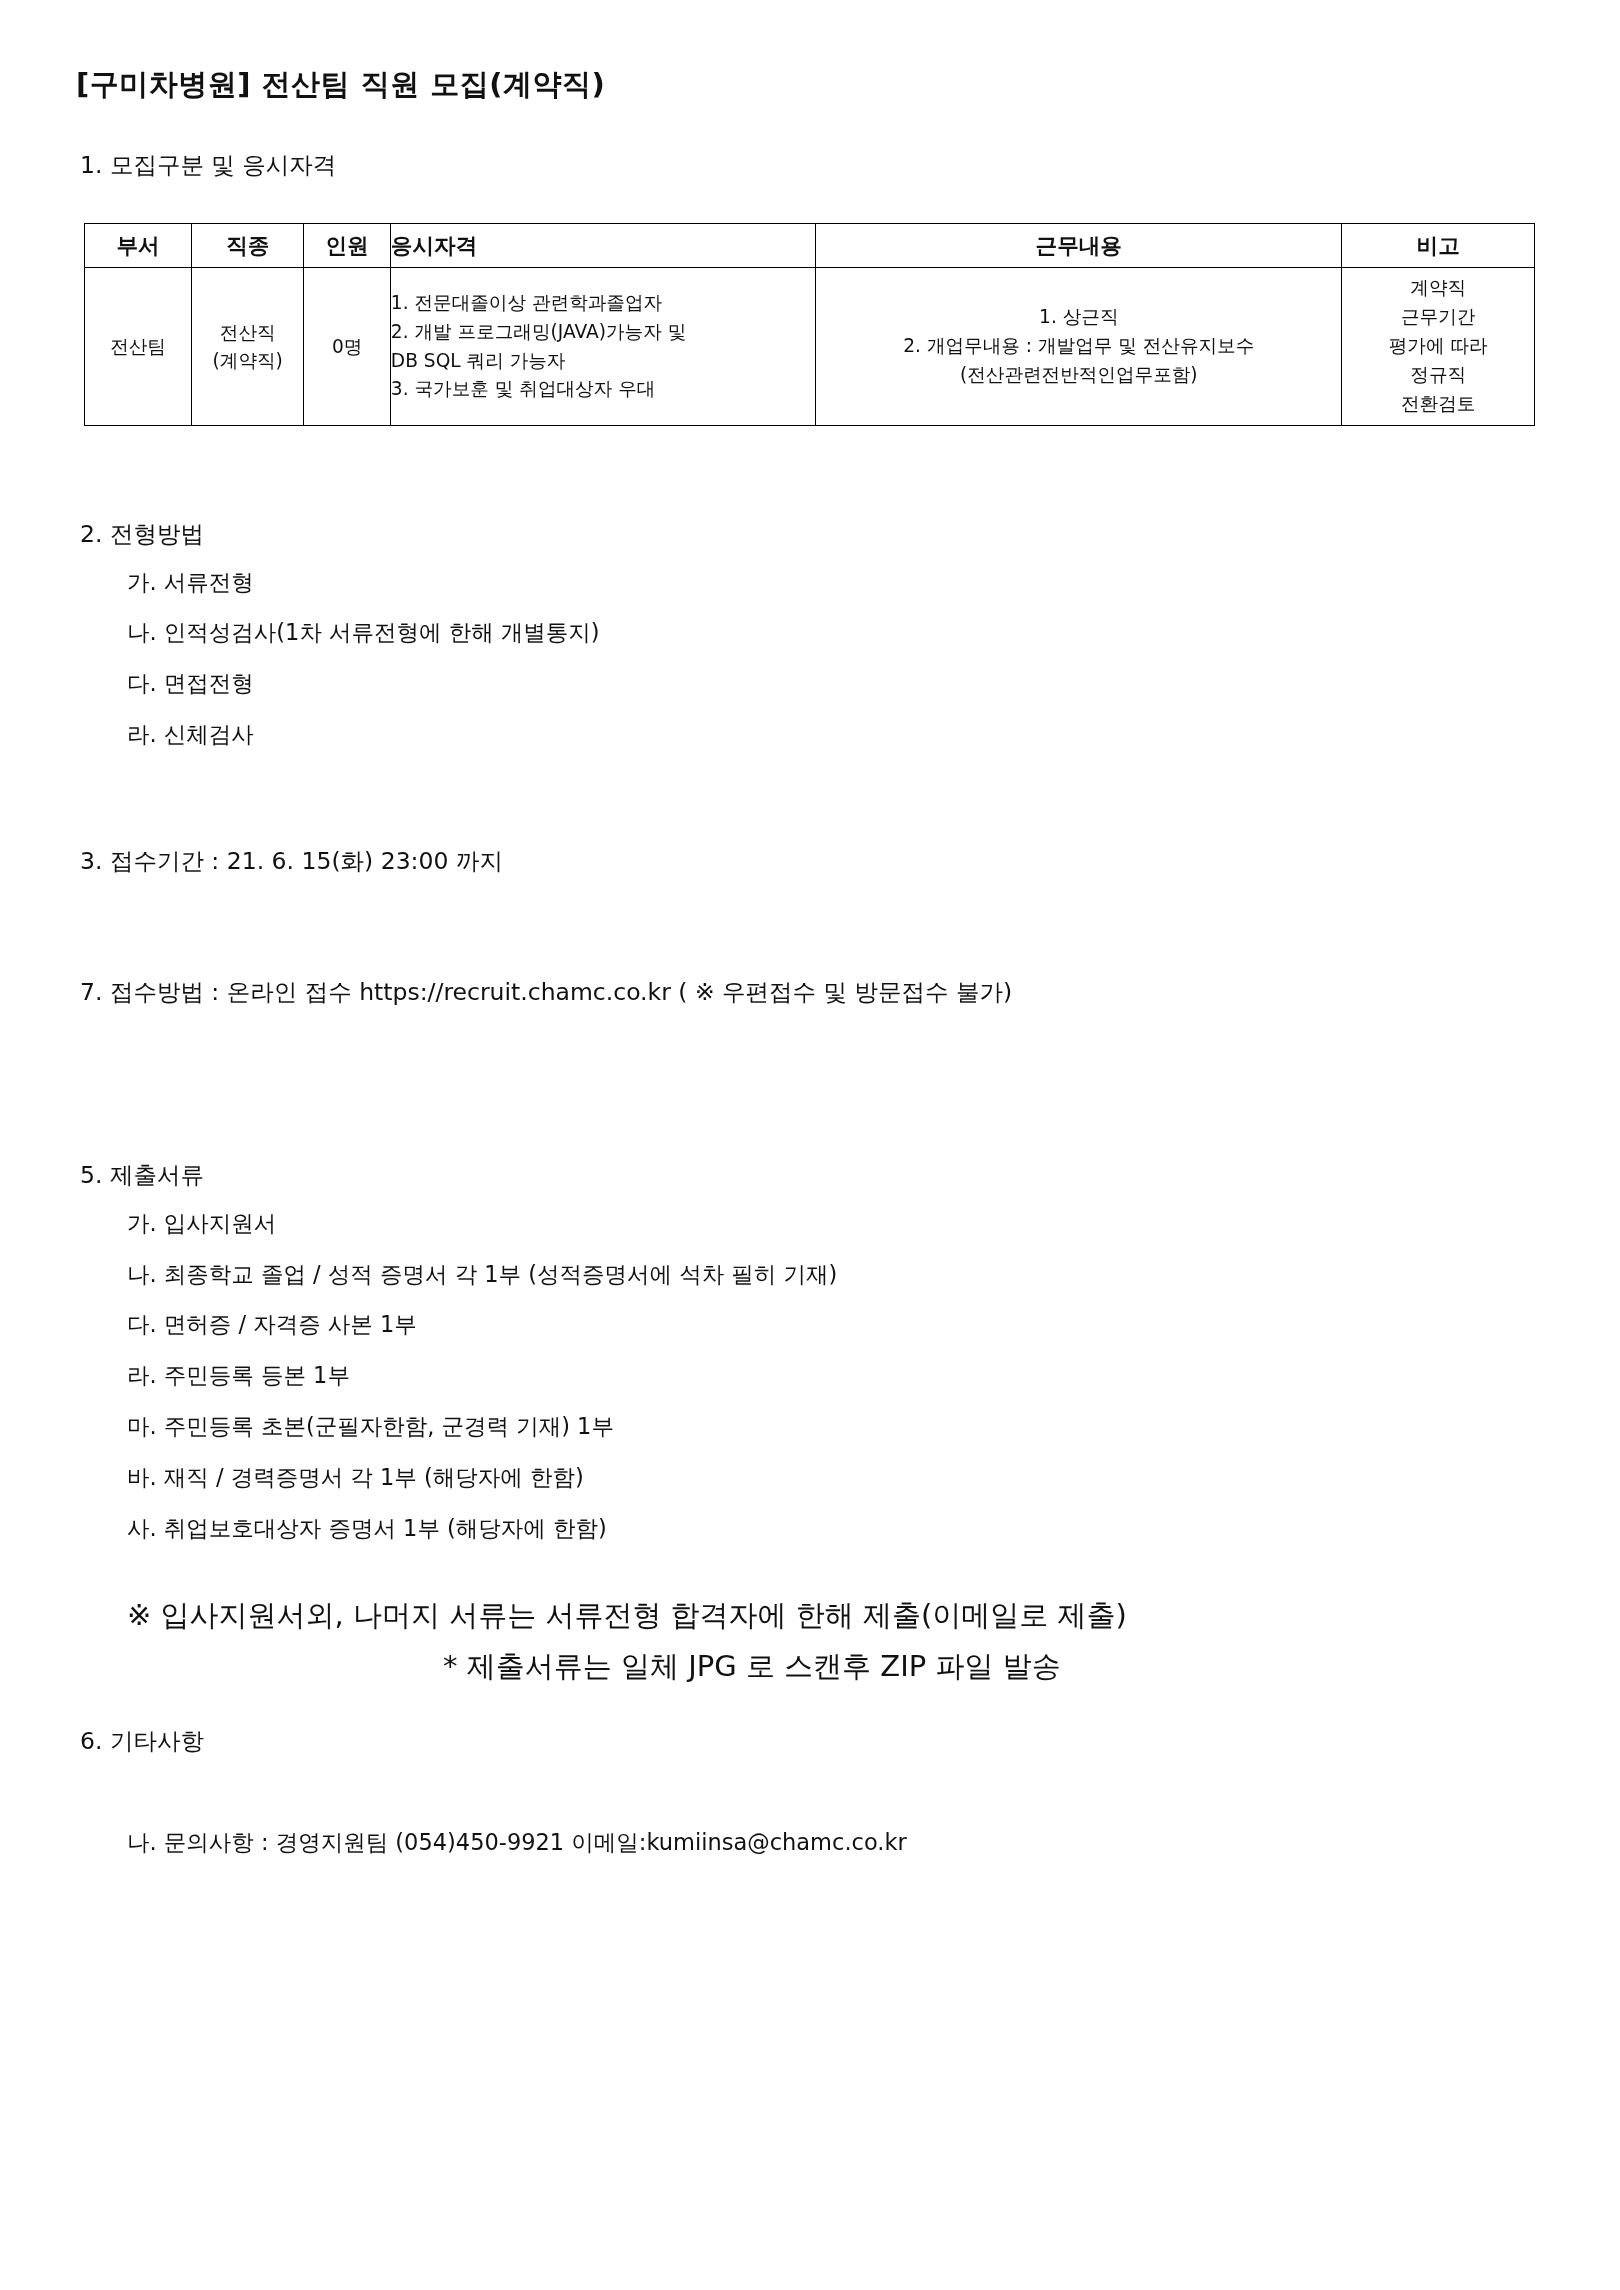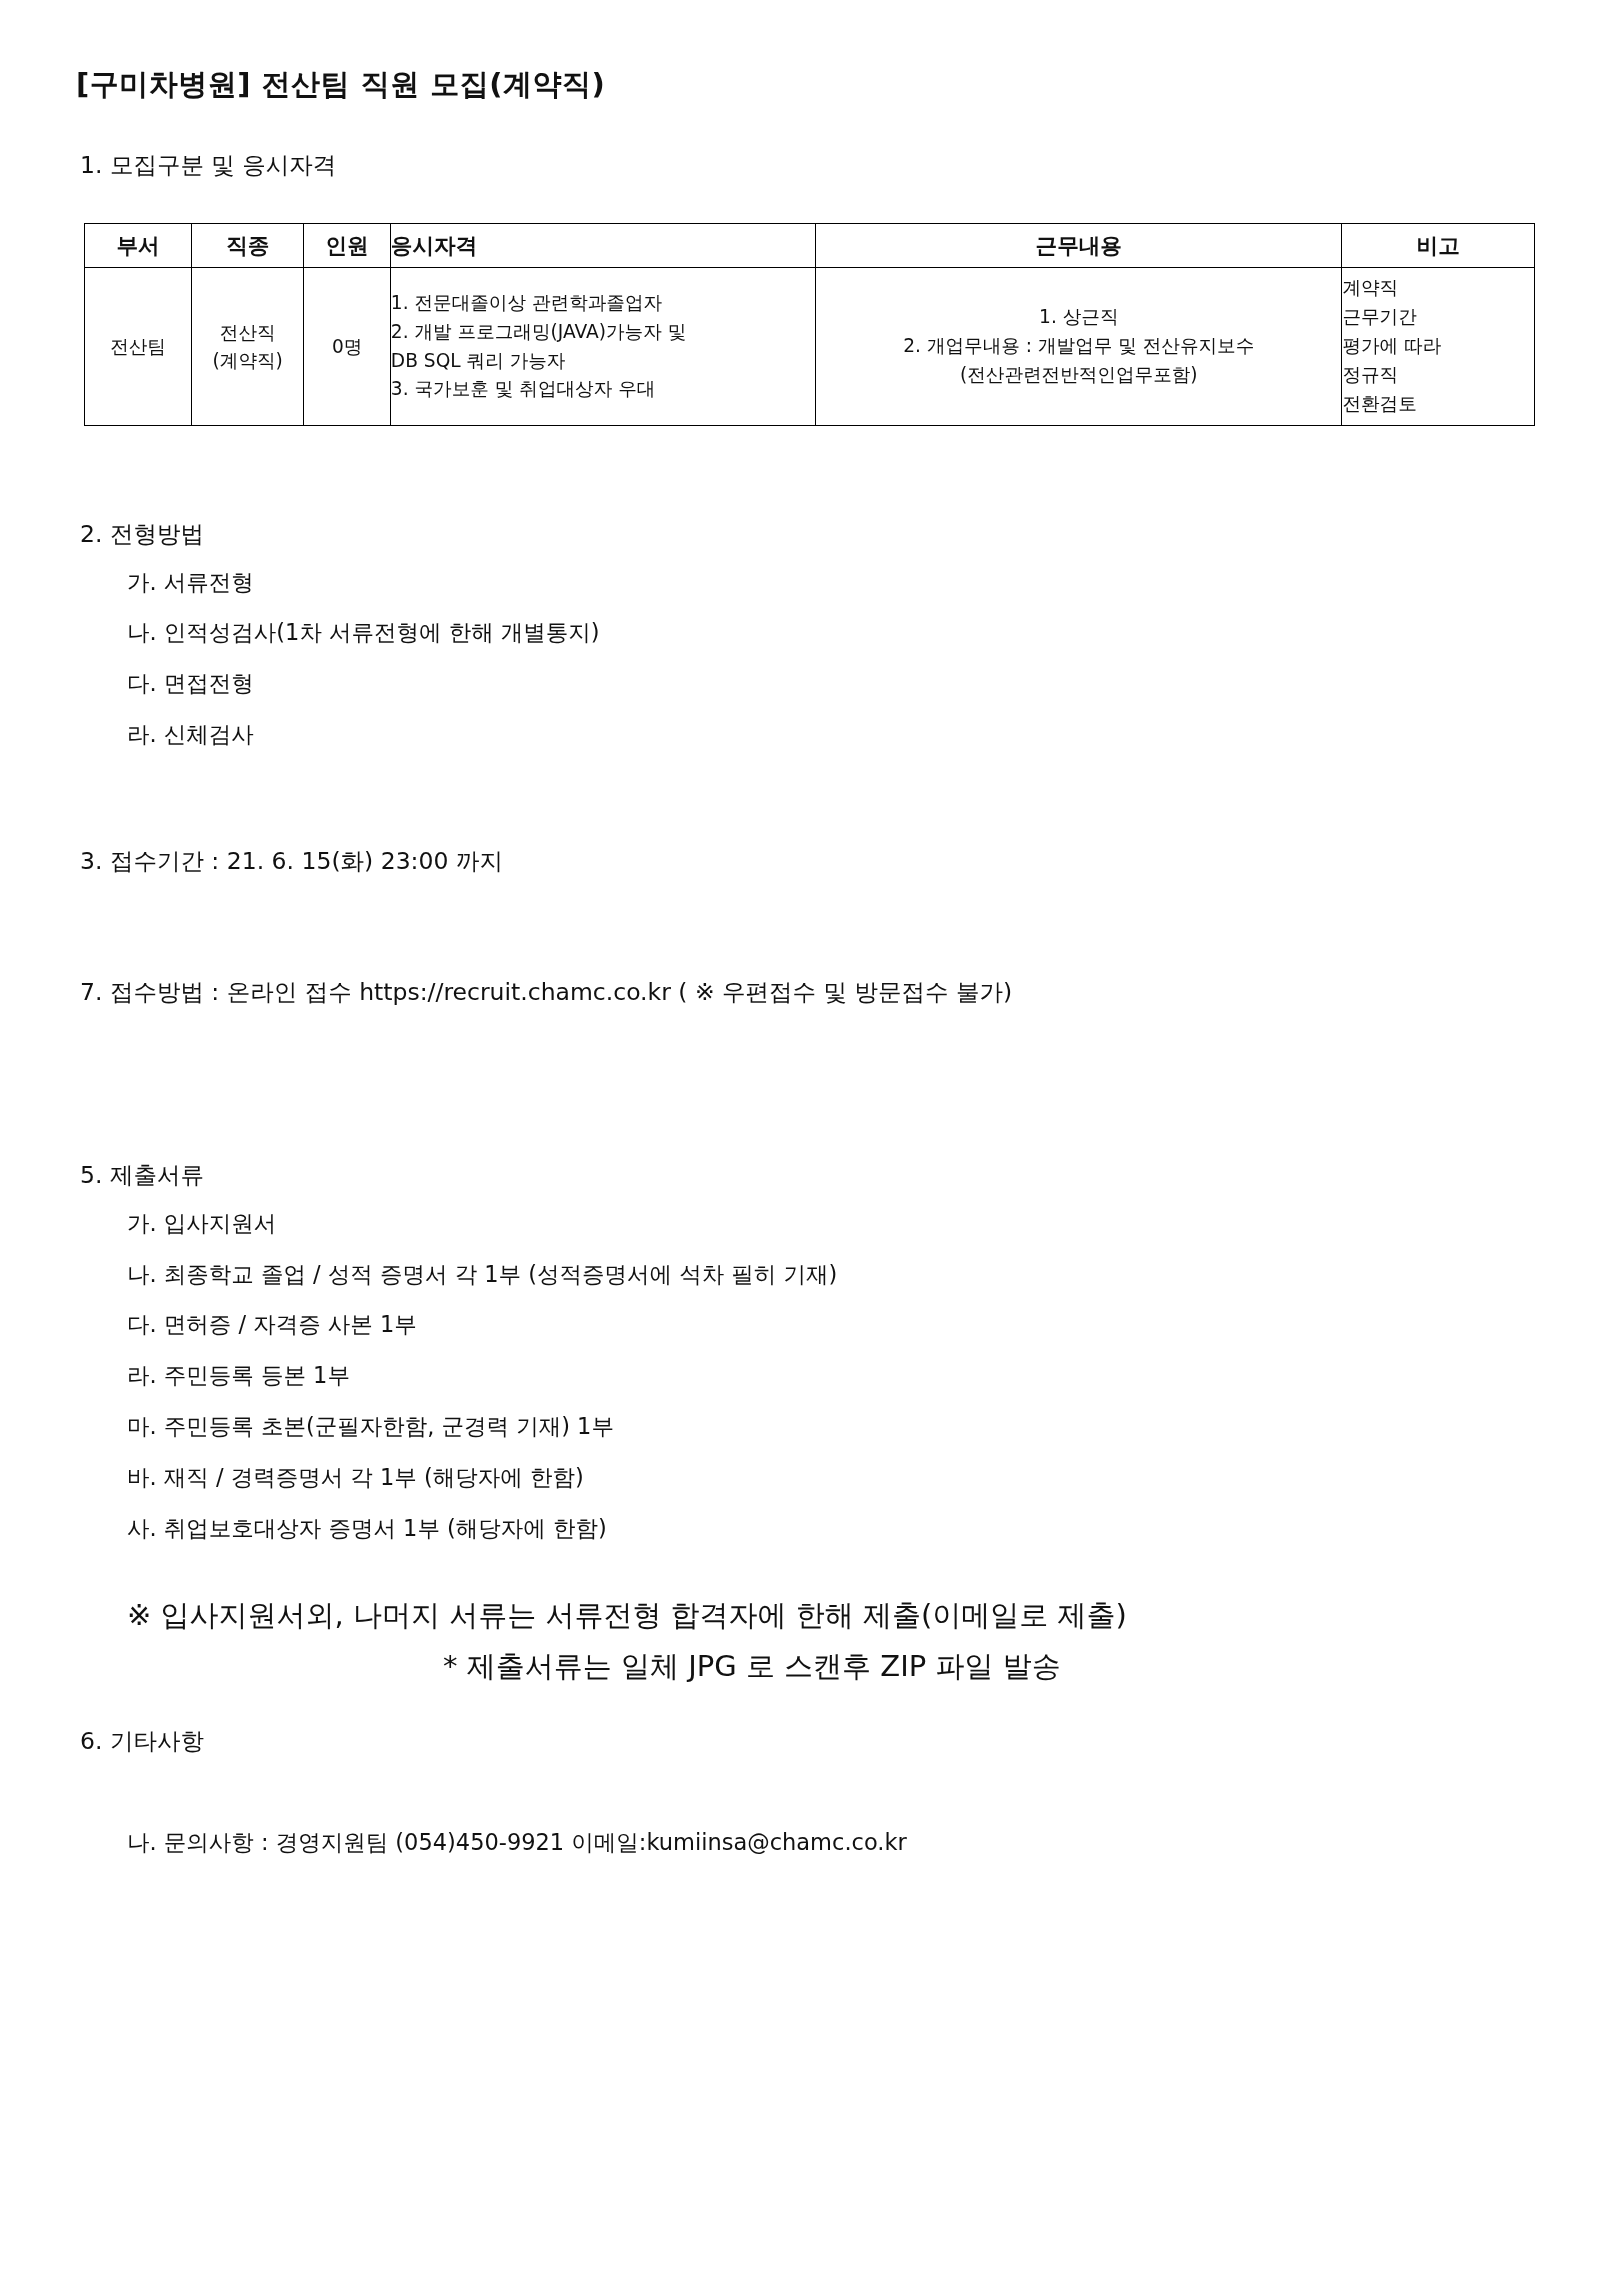--- a/index.html
+++ b/index.html
@@ -100,21 +100,21 @@
   }
   .worklist li {
     font-size: 18.6px;
     line-height: 1.55;
     white-space: pre-line;
   }
   .remark-lines {
     font-size: 18.6px;
     line-height: 1.55;
     white-space: pre-line;
-    text-align: left;
+    text-align: center;
   }
   .center-cell {
     font-size: 18.6px;
     line-height: 1.5;
     text-align: center;
     white-space: pre-line;
   }
 </style>
 </head>
 <body>

